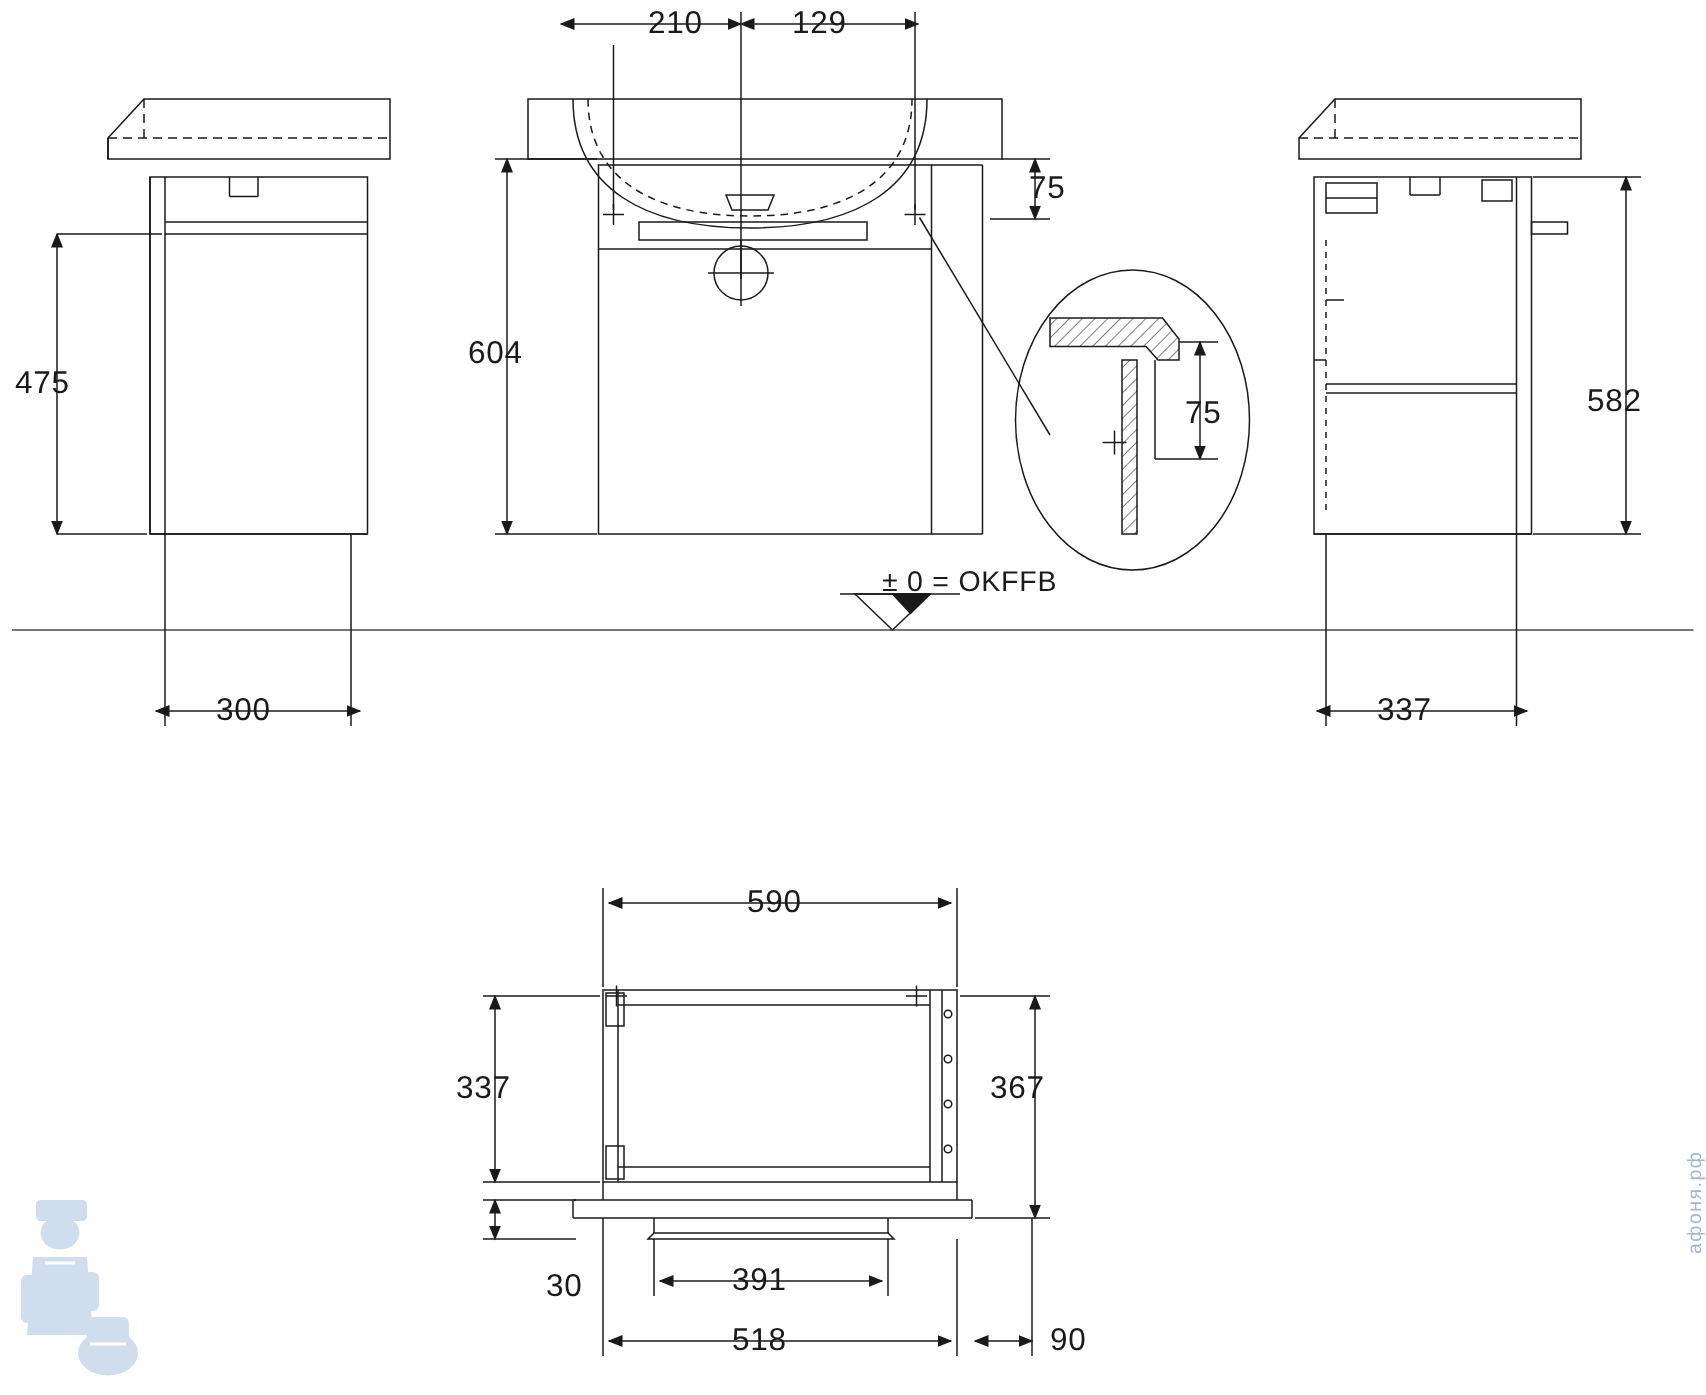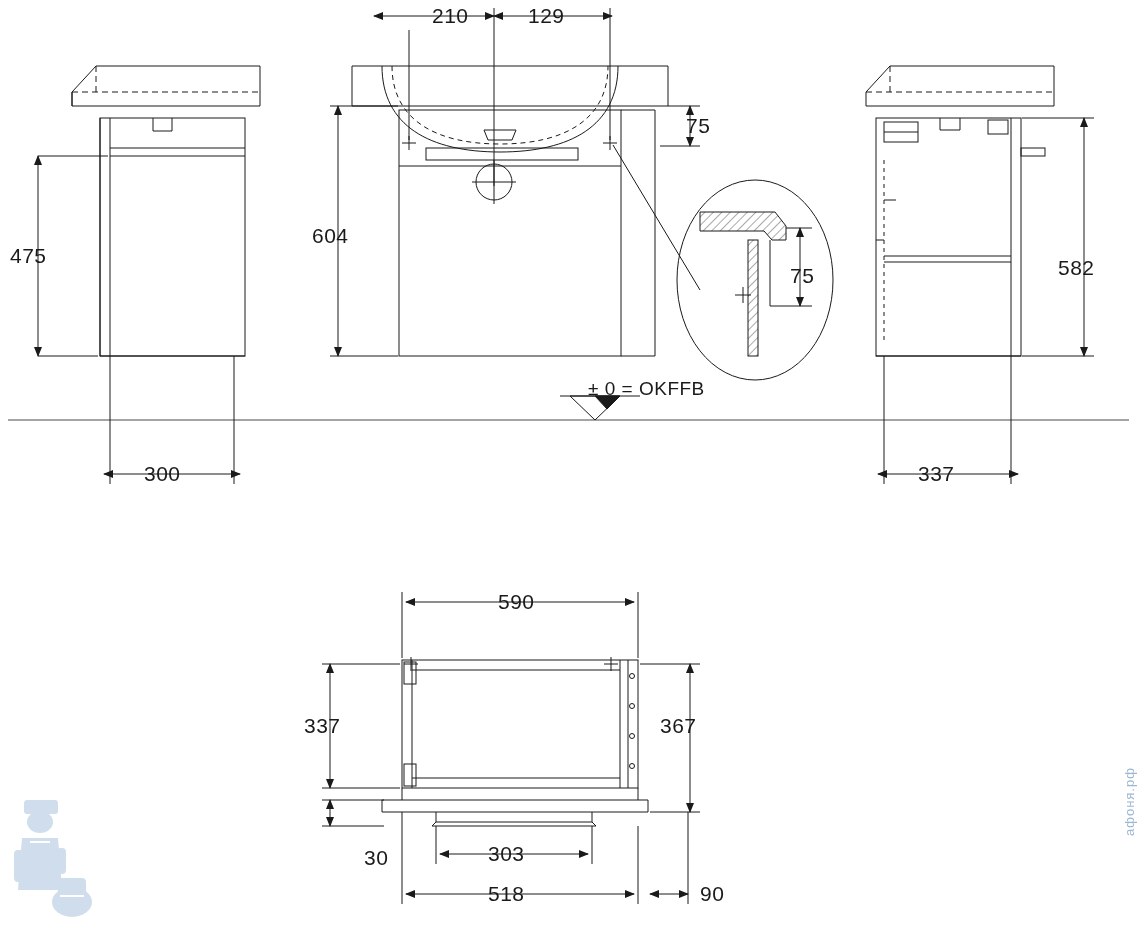--- a/index.html
+++ b/index.html
@@ -323,18 +323,18 @@
   <div class="lbl" style="left:10px; top:244px;">475</div>
   <div class="lbl" style="left:144px; top:462px;">300</div>
   <div class="lbl" style="left:1058px; top:228px;margin-top:28px;">582</div>
   <div class="lbl" style="left:918px; top:462px;">337</div>
   <div class="lbl" style="left:588px; top:378px; font-size:19px;">± 0 = OKFFB</div>
 
   <div class="lbl" style="left:498px; top:590px;">590</div>
   <div class="lbl" style="left:304px; top:714px;">337</div>
   <div class="lbl" style="left:644px; top:714px;margin-left:16px;">367</div>
   <div class="lbl" style="left:316px; top:846px;margin-left:48px;">30</div>
-  <div class="lbl" style="left:488px; top:842px;">303</div>
+  <div class="lbl" style="left:488px; top:842px;">391</div>
   <div class="lbl" style="left:488px; top:882px;">518</div>
   <div class="lbl" style="left:700px; top:882px;">90</div>
 
   <div class="wm-text" style="left:1122px; top:836px;">афоня.рф</div>
 </div>
 
 </body></html>

